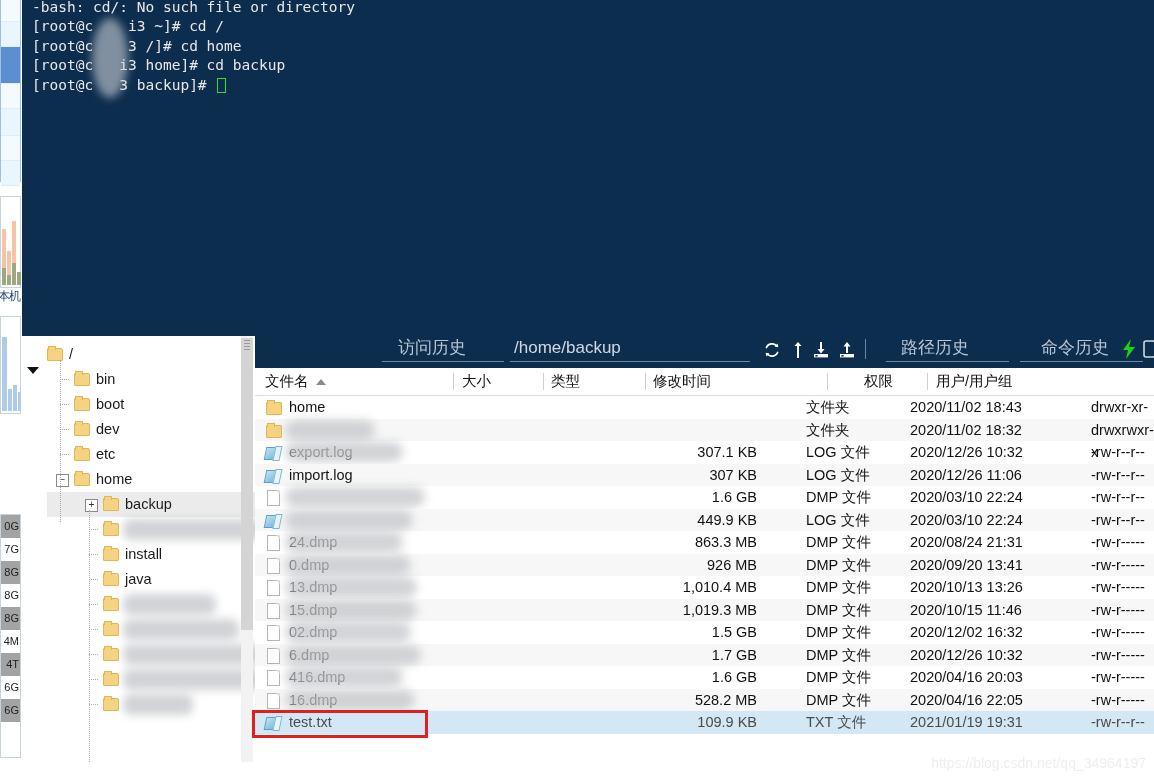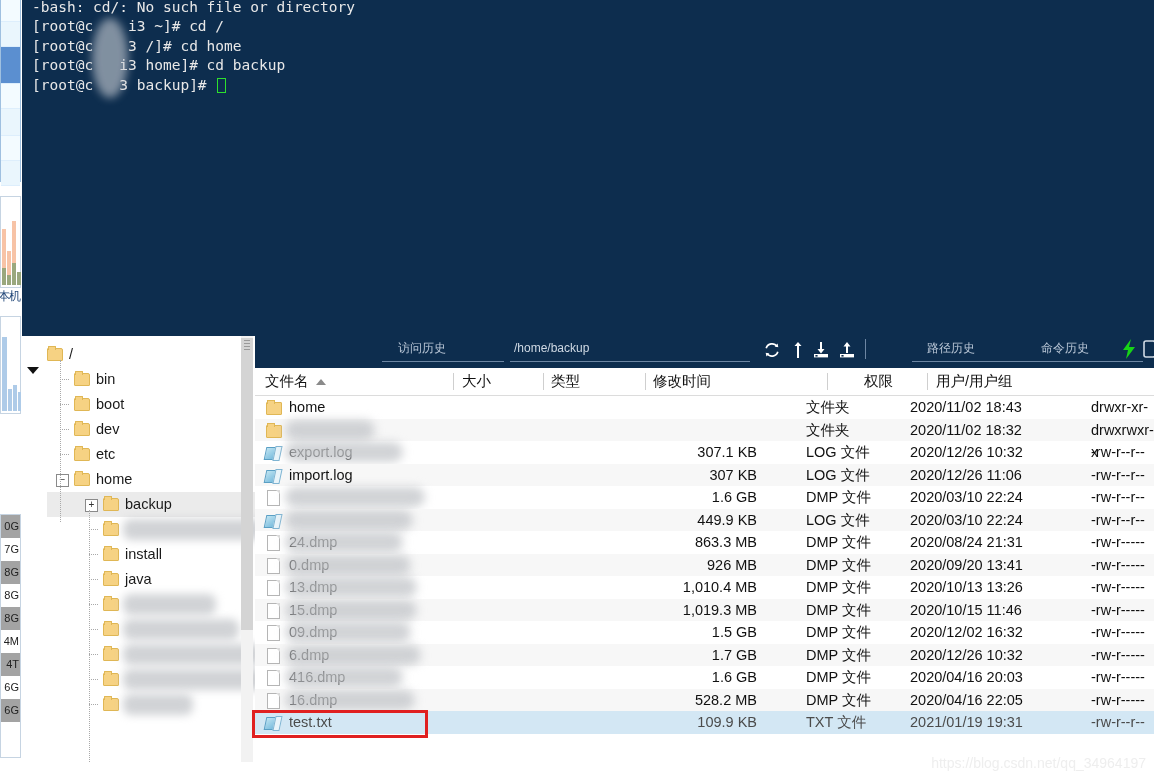--- a/index.html
+++ b/index.html
@@ -29,24 +29,24 @@
     font-family:"DejaVu Sans Mono","Liberation Mono",monospace;font-size:14.5px;line-height:19.4px;
     color:#e8e8e8;white-space:pre;}
   .term-line{height:19.4px;}
   #term-cursor{display:inline-block;width:9px;height:15px;border:1.4px solid #2de02d;
     vertical-align:-3px;margin-left:2px;box-sizing:border-box;}
   .blurblob{position:absolute;border-radius:50%;filter:blur(4px);}
   #term-blur{left:70px;top:18px;width:36px;height:80px;background:rgba(200,205,212,.62);}
   
   #toolbar{position:absolute;left:255px;top:332px;width:899px;height:36px;background:#0d2d4e;}
   .tb-field{position:absolute;top:5px;height:25px;border-bottom:1px solid #6d86a3;
-    color:#b9c6d6;font-size:12px;line-height:22px;box-sizing:border-box;}
+    color:#b9c6d6;font-size:17px;line-height:22px;box-sizing:border-box;}
   #tb-visit{left:127px;width:122px;padding-left:16px;}
   #tb-path{left:255px;width:240px;padding-left:4px;color:#cfd9e4;}
-  #tb-pathhist{left:657px;width:123px;padding-left:15px;}
+  #tb-pathhist{left:631px;width:123px;padding-left:15px;}
   #tb-cmdhist{left:765px;width:123px;padding-left:21px;}
   .tb-icon{position:absolute;top:9px;cursor:default;}
   #ic-refresh{left:508px;}
   #ic-up{left:535px;}
   #ic-down{left:557px;}
   #ic-upload{left:583px;}
   #tb-sep{position:absolute;left:610px;top:7px;width:1px;height:20px;background:#6d86a3;}
   #ic-bolt{left:866px;top:6px;}
   #ic-clip{left:888px;top:7px;}
   #tb-grip{position:absolute;left:289px;top:33px;width:50px;height:4px;}
@@ -409,21 +409,21 @@
         <span class="ic-doc"></span>
         <span class="c-name">15.dmp</span>
         <span class="c-size">1,019.3 MB</span>
         <span class="c-type">DMP 文件</span>
         <span class="c-time">2020/10/15 11:46</span>
         <span class="c-perm">-rw-r-----</span>
         <span class="fl-blur" style="left: 30px; top: 1px; width: 132px; height: 20px;"></span>
       </div>
       <div class="frow">
         <span class="ic-doc"></span>
-        <span class="c-name">09.dmp</span>
+        <span class="c-name">02.dmp</span>
         <span class="c-size">1.5 GB</span>
         <span class="c-type">DMP 文件</span>
         <span class="c-time">2020/12/02 16:32</span>
         <span class="c-perm">-rw-r-----</span>
         <span class="fl-blur" style="left: 30px; top: 1px; width: 126px; height: 20px;"></span>
       </div>
       <div class="frow odd">
         <span class="ic-doc"></span>
         <span class="c-name">6.dmp</span>
         <span class="c-size">1.7 GB</span>

